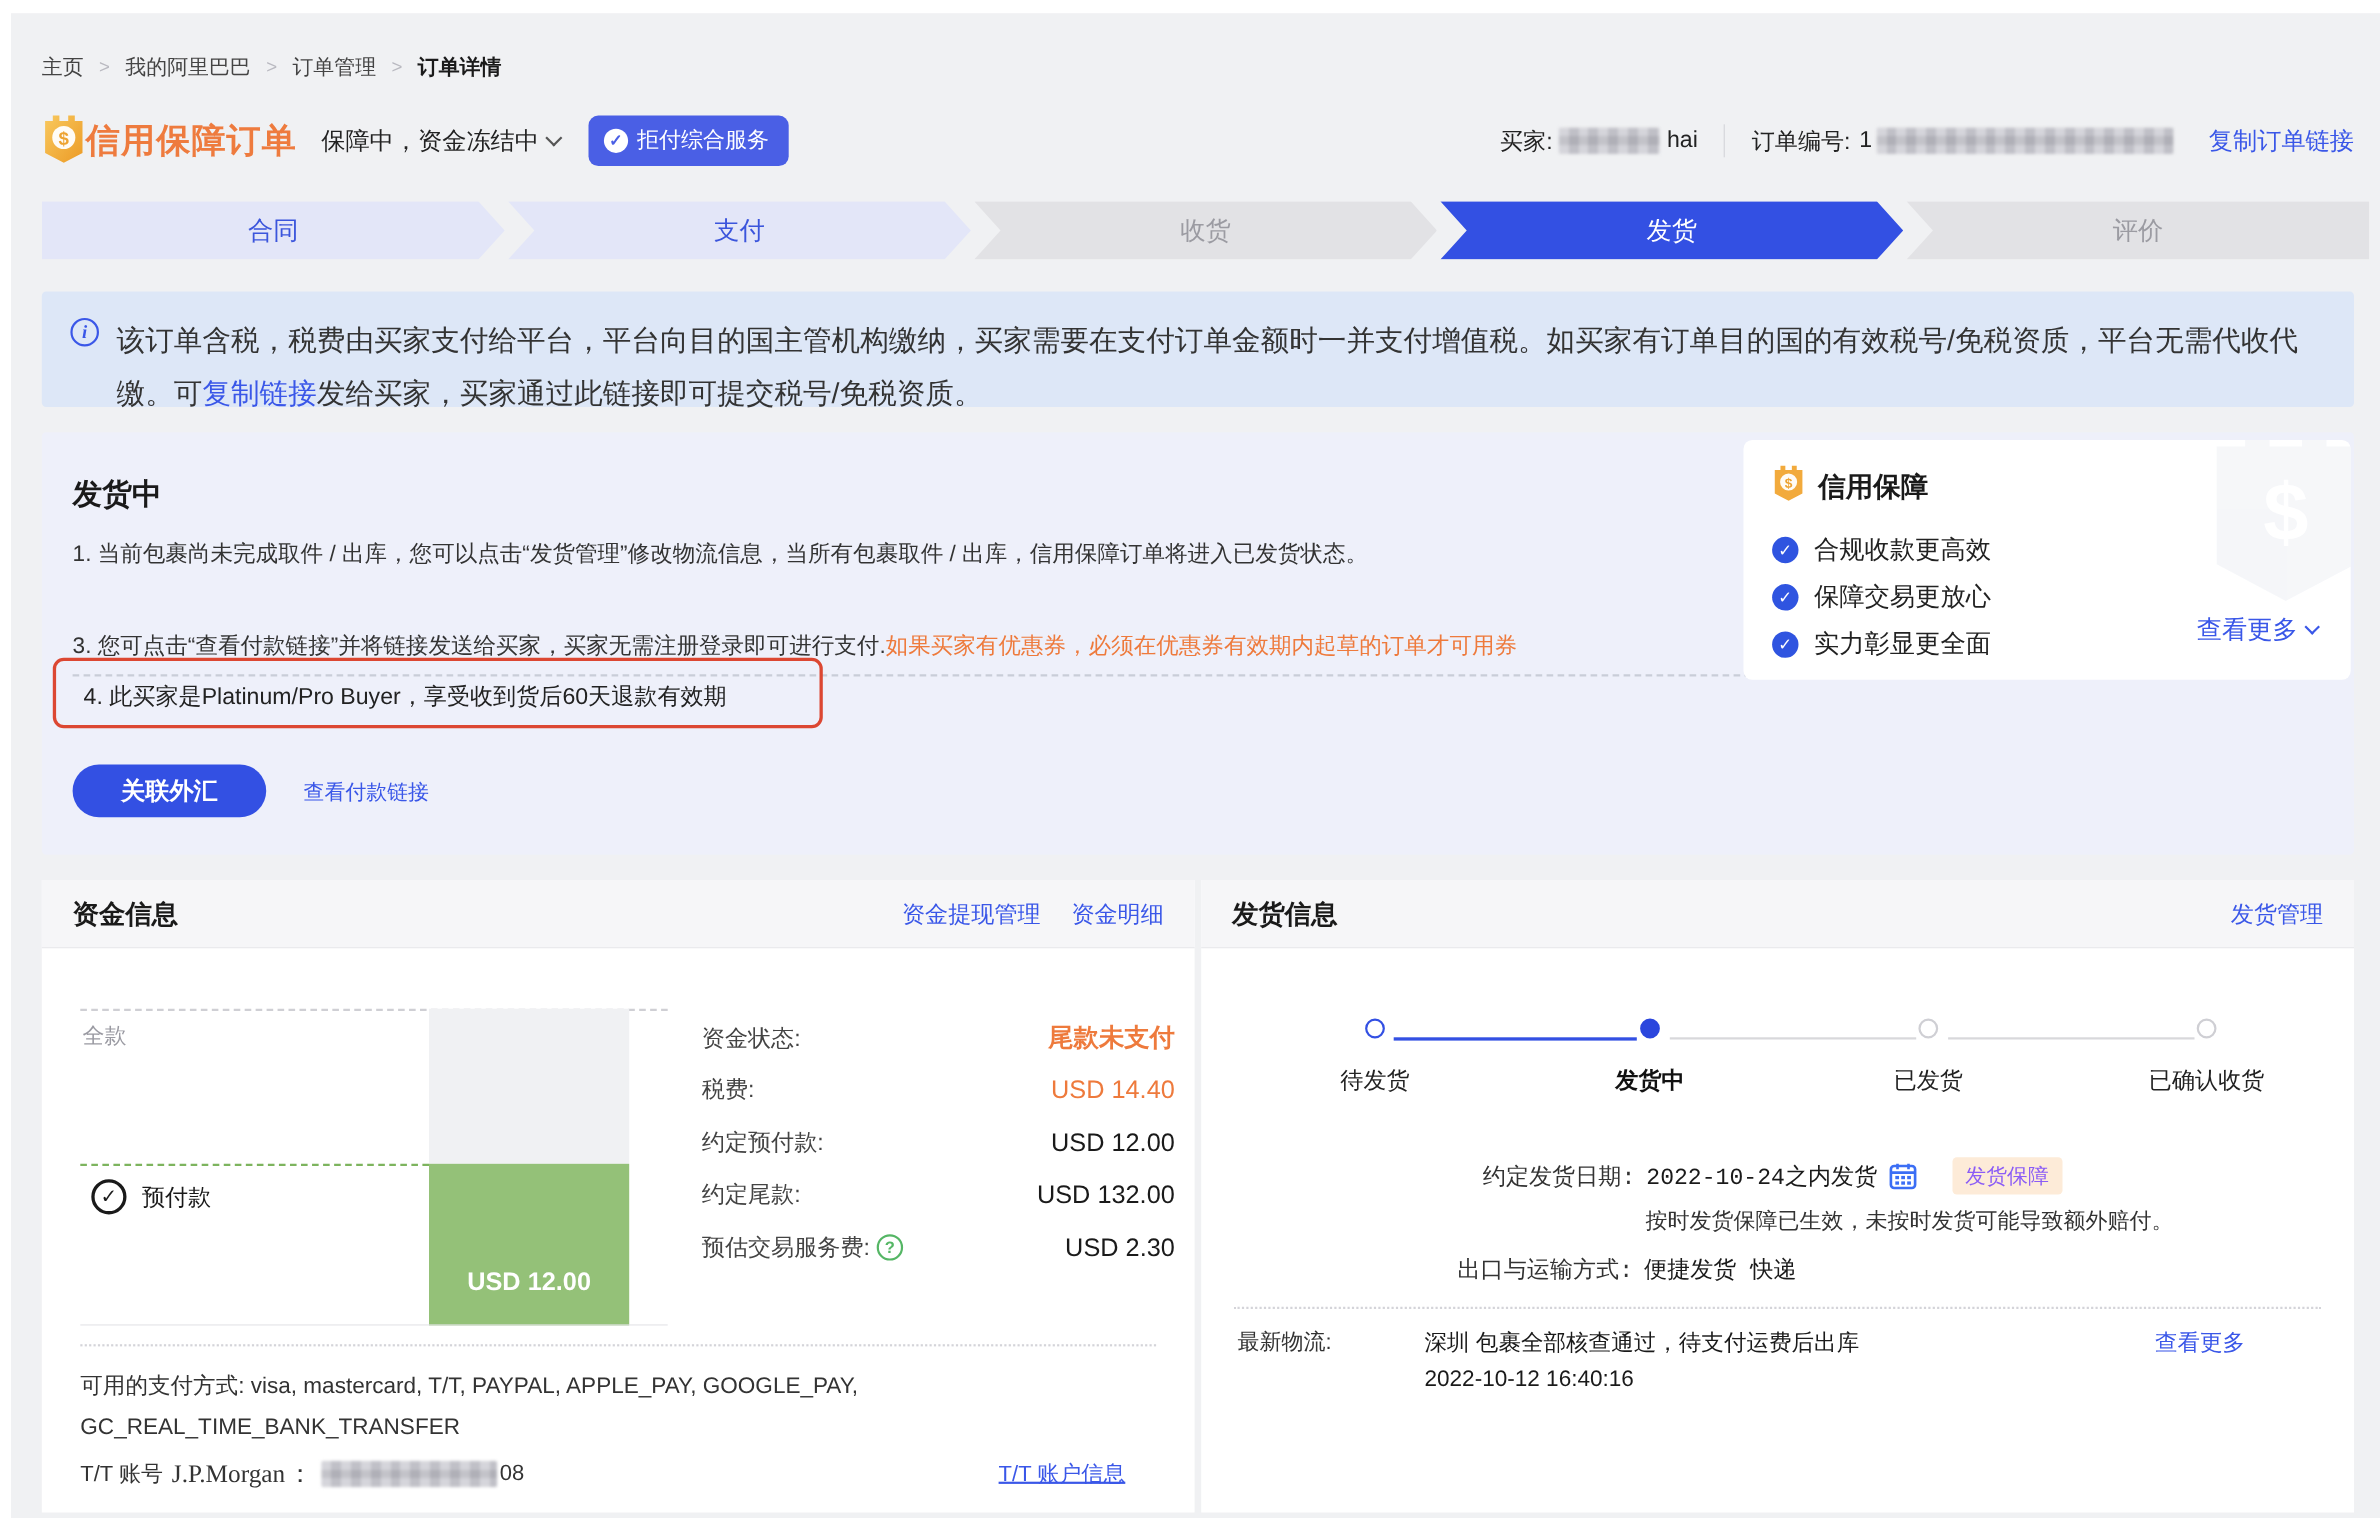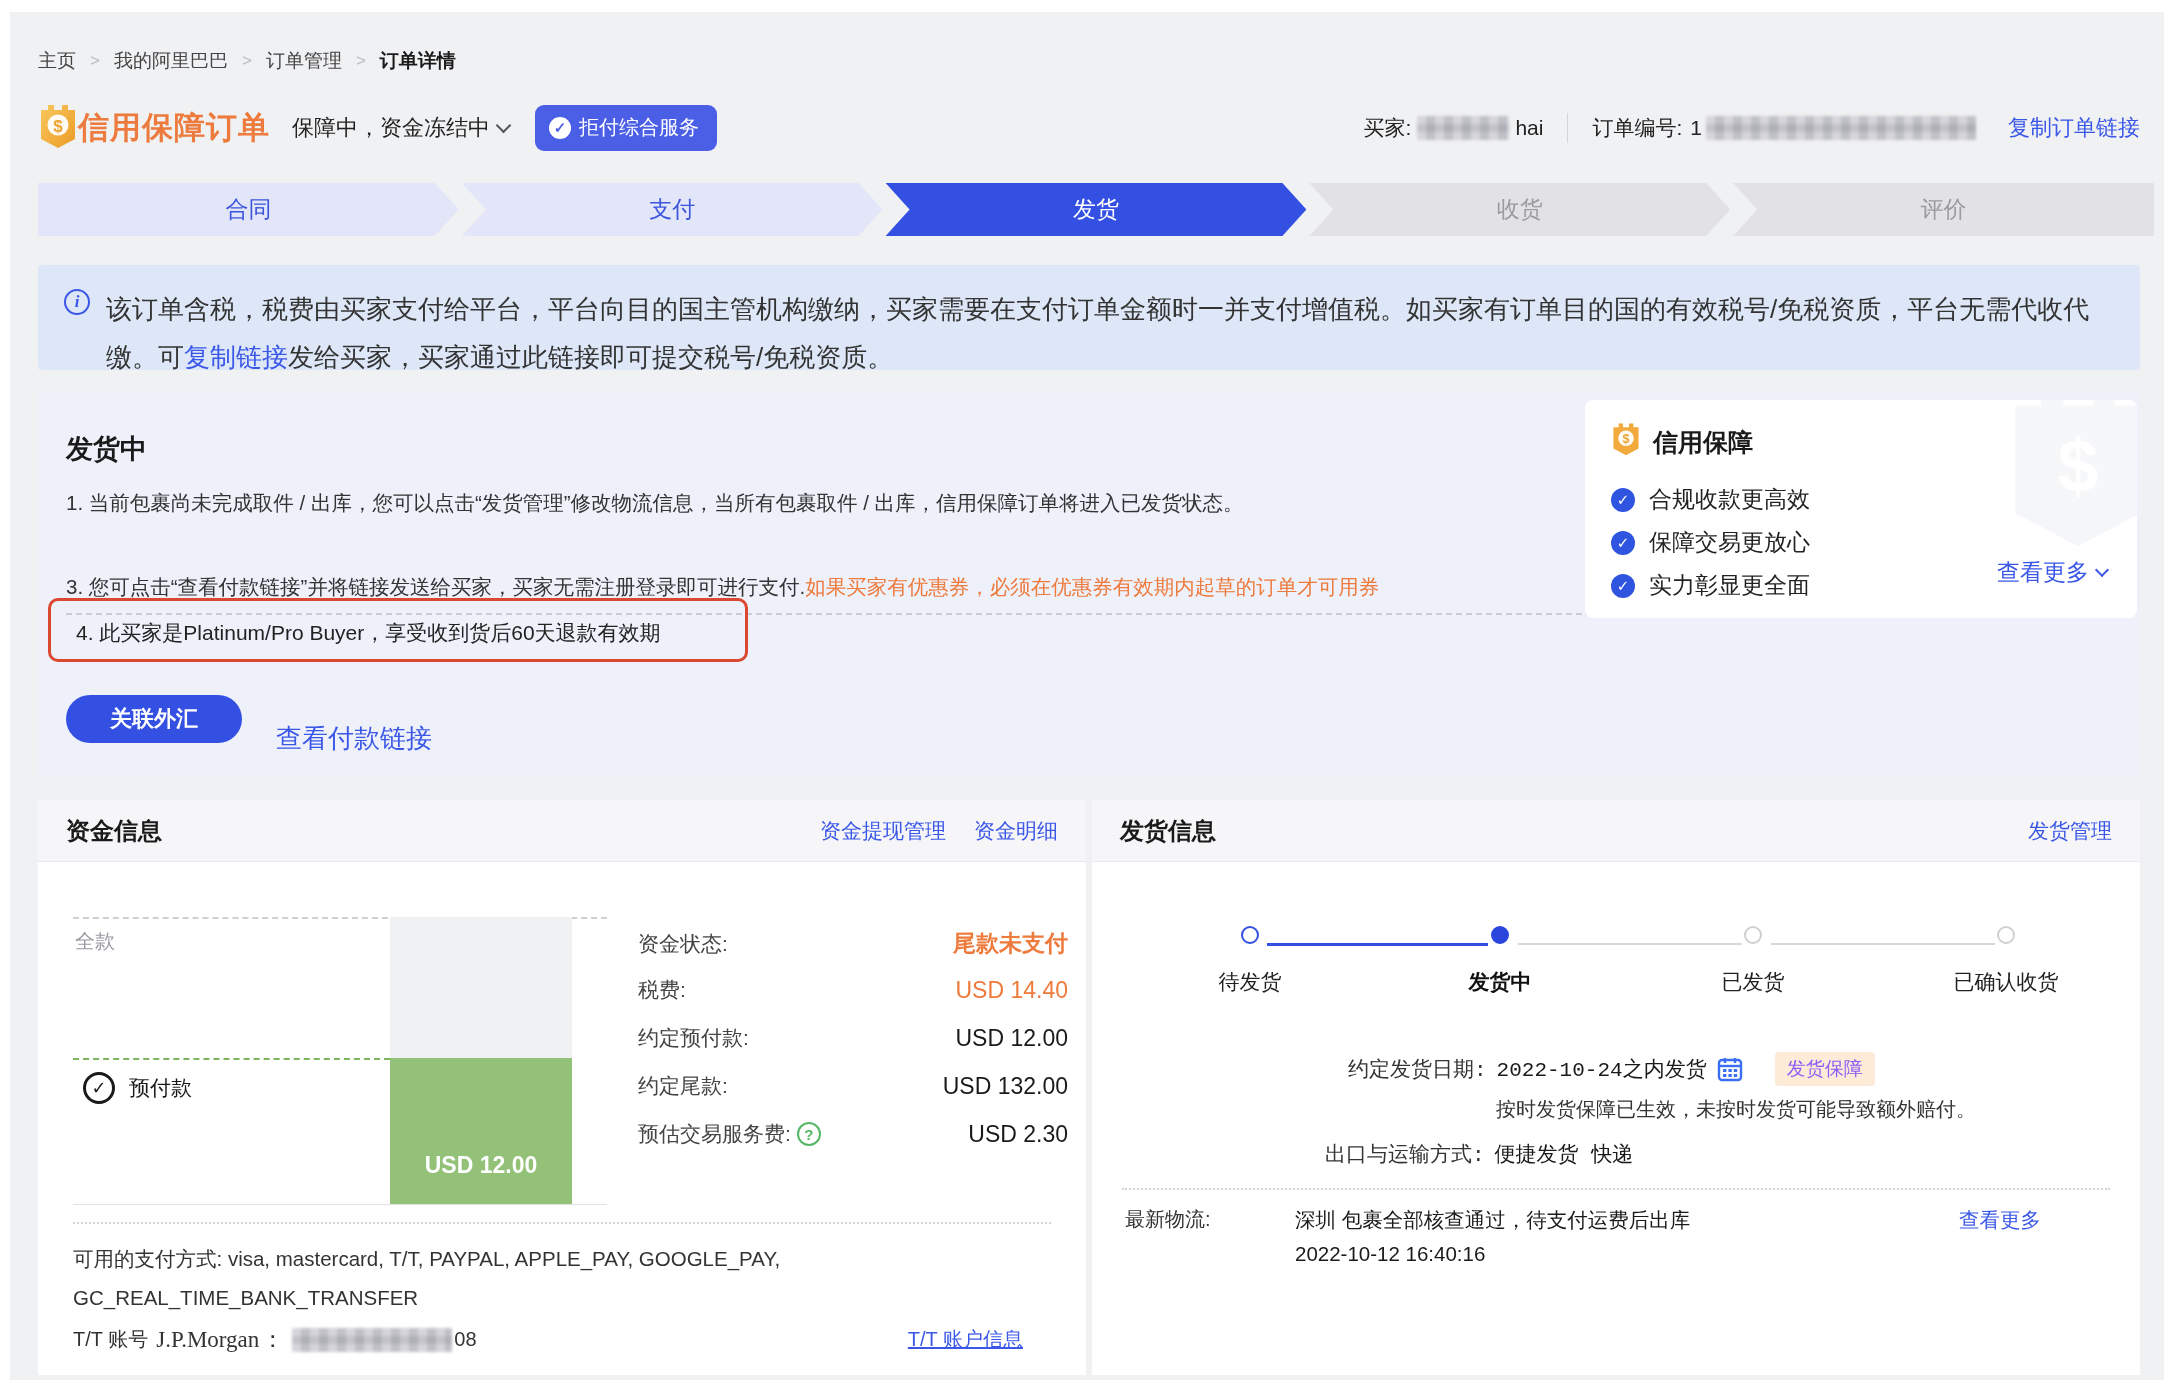--- a/index.html
+++ b/index.html
@@ -48,21 +48,21 @@
 
   
   .ship-card { left:38px; top:393px; right:24px; height:384px; background:#eef0fa; border-radius:4px; }
   .ship-title { left:28px; top:38px; font-size:27px; font-weight:bold; color:#1a1a1a; }
   .ship-item { left:28px; font-size:20.5px; color:#333; }
   .orange-text { color:#ee7a3c; }
   .ship-dash { left:28px; top:220px; right:28px; border-top:2px dashed #c9cdd8; height:0; }
   .red-box { left:10px; top:205px; width:700px; height:64px; border:3.5px solid #dc4732; border-radius:10px; background:transparent; }
   .ship-item4 { left:38px; top:226px; font-size:21px; color:#222; }
   .fx-btn { left:28px; top:302px; width:176px; height:48px; background:#3350e3; color:#fff; font-size:22px; font-weight:bold; border:none; border-radius:26px; cursor:pointer; }
-  .pay-link { left:238px; top:328px; font-size:26px; }
+  .pay-link { left:238px; top:314px; font-size:19px; }
 
   
   .assure-card { left:1585px; top:400px; width:552px; height:218px; background:#ffffff; border-radius:8px; overflow:hidden; }
   .assure-head { position:absolute; left:26px; top:22px; display:flex; align-items:center; gap:12px; font-size:25px; font-weight:bold; color:#1a1a1a;}
   .benefit { position:absolute; left:26px; display:flex; align-items:center; gap:14px; font-size:23px; color:#222; }
   .blue-check { width:24px; height:24px; border-radius:50%; background:#2f54e0; color:#fff; font-size:15px; font-weight:bold; display:flex; align-items:center; justify-content:center; }
   .more-link { position:absolute; right:30px; bottom:30px; font-size:23px; display:flex; align-items:center; gap:8px;}
   .chev-down.blue { border-color:#3a57e8; width:10px; height:10px;}
   .watermark { position:absolute; right:-16px; top:-20px; opacity:0.55; }
 
@@ -161,25 +161,25 @@
   </span>
 </div>
 
 <div class="abs steps">
   <div class="step done first">
       <span>合同</span>
     </div>
   <div class="step done mid">
       <span>支付</span>
     </div>
+  <div class="step future mid">
+      <span>收货</span>
+    </div>
   <div class="step current mid">
       <span>发货</span>
-    </div>
-  <div class="step future mid">
-      <span>收货</span>
     </div>
   <div class="step future last">
       <span>评价</span>
     </div>
 </div>
 
 <div class="abs notice">
   <span class="info-icon">i</span>
   <div class="notice-text">
     <span>该订单含税，税费由买家支付给平台，平台向目的国主管机构缴纳，买家需要在支付订单金额时一并支付增值税。如买家有订单目的国的有效税号/免税资质，平台无需代收代缴。可</span><span class="link">复制链接</span><span>发给买家，买家通过此链接即可提交税号/免税资质。</span>

